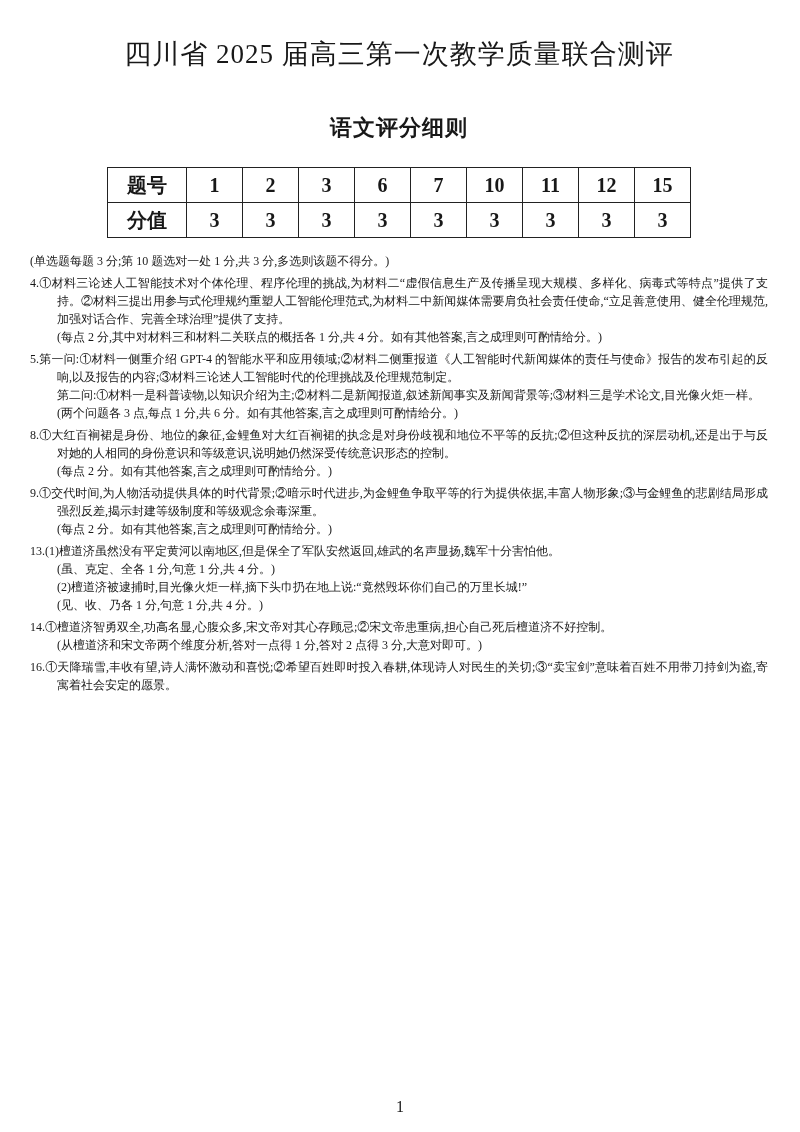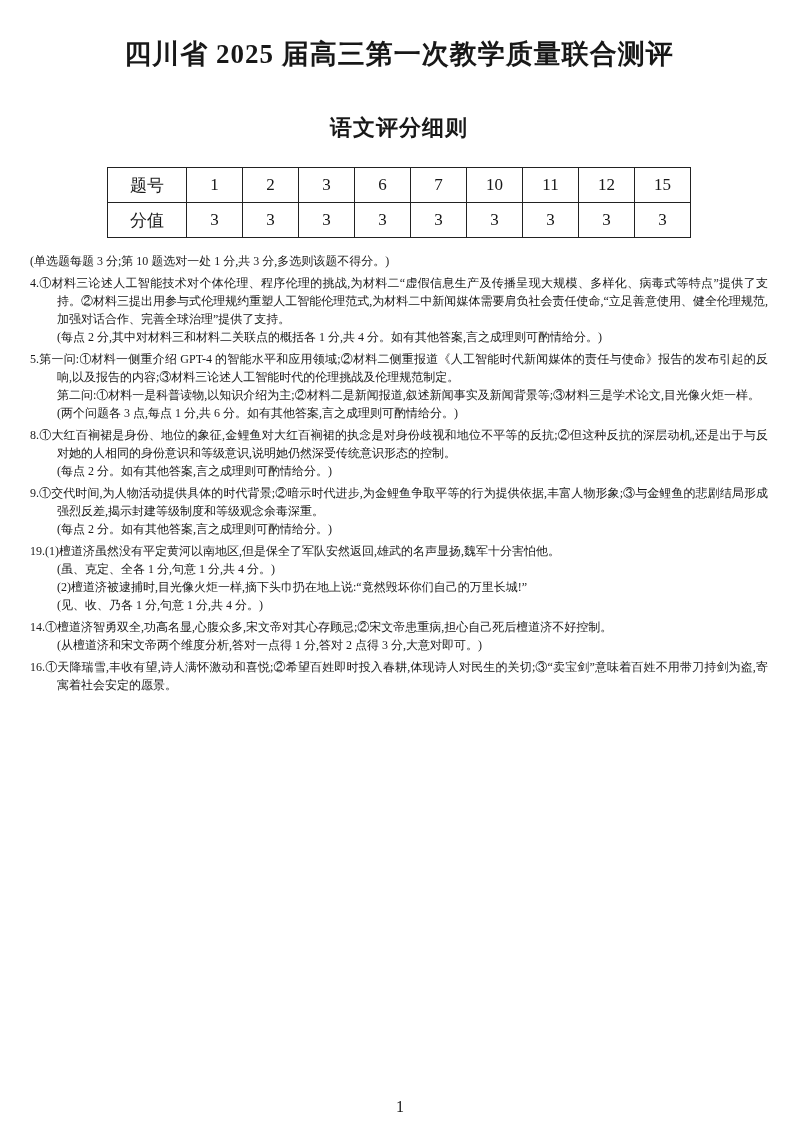--- a/index.html
+++ b/index.html
@@ -11,42 +11,42 @@
   }
   .page {
     position:relative;
     width:800px; height:1132px;
     box-sizing:border-box;
     padding:30px 32px 0 30px;
   }
   .doc-title {
     text-align:center;
     font-size:27px;
-    font-weight:bold;
+    font-weight:normal;
     letter-spacing:1px;
     margin:6px 0 0 0;
   }
   .doc-subtitle {
     text-align:center;
     font-size:22px;
     font-weight:bold;
     letter-spacing:1px;
     margin:41px 0 0 0;
   }
   table.answer-table {
     border-collapse:collapse;
     margin:24px auto 0 auto;
   }
   table.answer-table th,
   table.answer-table td {
     border:1.6px solid #222;
     text-align:center;
     vertical-align:middle;
-    font-size:17px;
-    font-weight:normal;
+    font-size:20px;
+    font-weight:bold;
     height:34px;
     padding:0 2px;
   }
   table.answer-table th { width:74px; }
   table.answer-table td { width:51px; }
   .content {
     margin-top:14px;
     font-size:12px;
     line-height:1.5;
     text-align:justify;
@@ -113,21 +113,21 @@
     <div class="block para">5.第一问:①材料一侧重介绍 GPT-4 的智能水平和应用领域;②材料二侧重报道《人工智能时代新闻媒体的责任与使命》报告的发布引起的反响,以及报告的内容;③材料三论述人工智能时代的伦理挑战及伦理规范制定。</div>
     <div class="sub">第二问:①材料一是科普读物,以知识介绍为主;②材料二是新闻报道,叙述新闻事实及新闻背景等;③材料三是学术论文,目光像火炬一样。</div>
     <div class="sub">(两个问题各 3 点,每点 1 分,共 6 分。如有其他答案,言之成理则可酌情给分。)</div>
 
     <div class="block para">8.①大红百裥裙是身份、地位的象征,金鲤鱼对大红百裥裙的执念是对身份歧视和地位不平等的反抗;②但这种反抗的深层动机,还是出于与反对她的人相同的身份意识和等级意识,说明她仍然深受传统意识形态的控制。</div>
     <div class="sub">(每点 2 分。如有其他答案,言之成理则可酌情给分。)</div>
 
     <div class="block para">9.①交代时间,为人物活动提供具体的时代背景;②暗示时代进步,为金鲤鱼争取平等的行为提供依据,丰富人物形象;③与金鲤鱼的悲剧结局形成强烈反差,揭示封建等级制度和等级观念余毒深重。</div>
     <div class="sub">(每点 2 分。如有其他答案,言之成理则可酌情给分。)</div>
 
-    <div class="block para">19.(1)檀道济虽然没有平定黄河以南地区,但是保全了军队安然返回,雄武的名声显扬,魏军十分害怕他。</div>
+    <div class="block para">13.(1)檀道济虽然没有平定黄河以南地区,但是保全了军队安然返回,雄武的名声显扬,魏军十分害怕他。</div>
     <div class="sub">(虽、克定、全各 1 分,句意 1 分,共 4 分。)</div>
     <div class="sub">(2)檀道济被逮捕时,目光像火炬一样,摘下头巾扔在地上说:“竟然毁坏你们自己的万里长城!”</div>
     <div class="sub">(见、收、乃各 1 分,句意 1 分,共 4 分。)</div>
 
     <div class="block para">14.①檀道济智勇双全,功高名显,心腹众多,宋文帝对其心存顾忌;②宋文帝患重病,担心自己死后檀道济不好控制。</div>
     <div class="sub">(从檀道济和宋文帝两个维度分析,答对一点得 1 分,答对 2 点得 3 分,大意对即可。)</div>
 
     <div class="block para">16.①天降瑞雪,丰收有望,诗人满怀激动和喜悦;②希望百姓即时投入春耕,体现诗人对民生的关切;③“卖宝剑”意味着百姓不用带刀持剑为盗,寄寓着社会安定的愿景。</div>
 
   </div>

